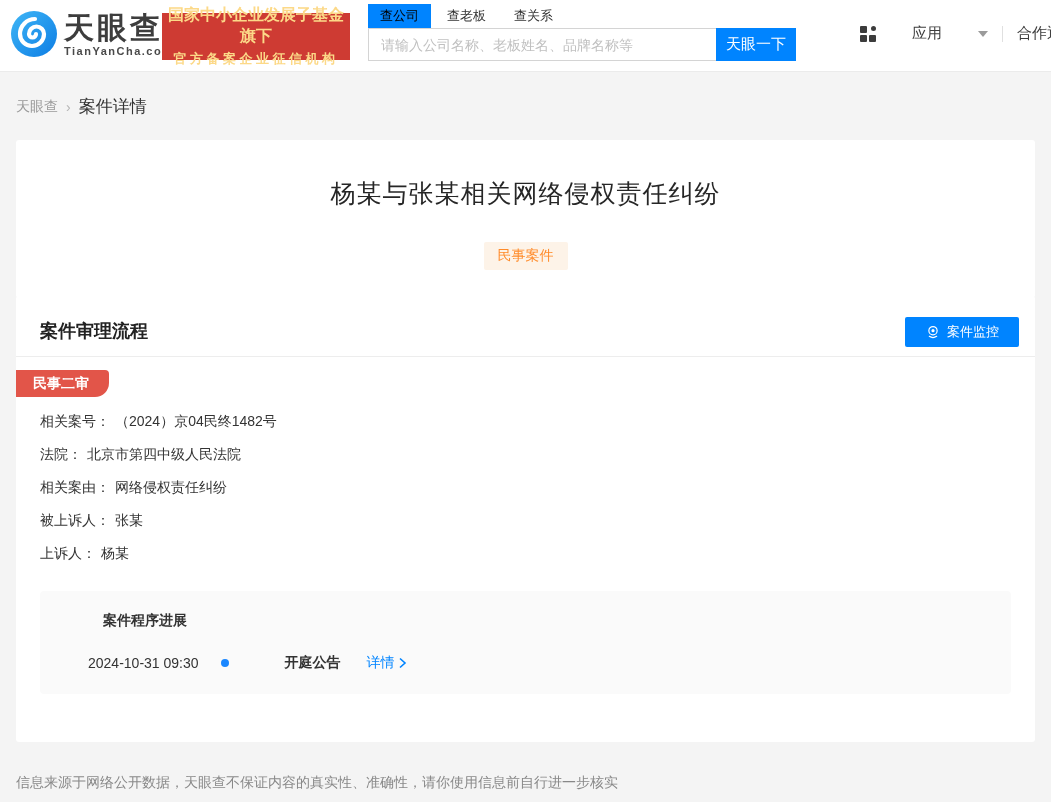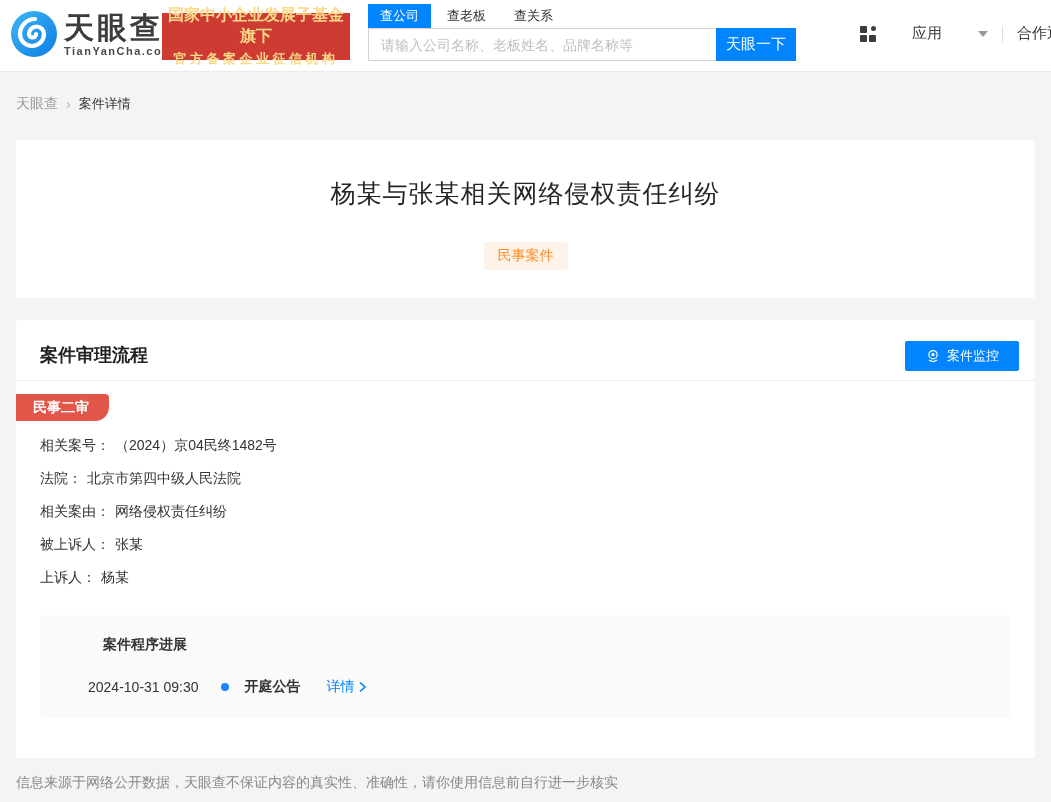--- a/index.html
+++ b/index.html
@@ -13,62 +13,62 @@
   .brand { font-size:30px; font-weight:800; color:#3d3d3d; letter-spacing:3px; line-height:32px; }
   .domain { font-size:11px; font-weight:700; color:#4a4a4a; letter-spacing:1.5px; margin-top:1px; }
   .gov-badge { position:absolute; left:162px; top:13px; width:188px; height:47px; background:#ce3b33; color:#fcd988; font-weight:700; text-align:center; display:flex; flex-direction:column; justify-content:center; gap:3px; }
   .gov-badge .l1 { font-size:16px; }
   .gov-badge .l2 { font-size:13px; letter-spacing:3.5px; }
 
   .search-area { position:absolute; left:368px; top:6px; }
   .tabs { display:flex; align-items:flex-end; height:22px; }
   .tab { font-size:13px; color:#333; padding:3px 12px; cursor:pointer; }
   .tab + .tab { margin-left:4px; }
-  .tab.active { background:#0084ff; color:#ffffff; }
+  .tab.active { background:#0084ff; color:#000000; }
   .search-row { display:flex; margin-top:0; }
   .search-input { width:348px; height:33px; border:1px solid #d4d4d4; border-right:none; padding:0 12px; font-size:14px; color:#333; outline:none; }
   .search-input::placeholder { color:#c0c0c0; }
   .search-btn { width:80px; height:33px; background:#0084ff; color:#fff; border:none; font-size:15px; cursor:pointer; }
 
   .header-nav { position:absolute; left:860px; top:24px; display:flex; align-items:center; }
   .nav-item { display:flex; align-items:center; font-size:15px; color:#3c3c3c; cursor:pointer; white-space:nowrap;gap:30px; }
   .caret { width:0; height:0; border-left:5px solid transparent; border-right:5px solid transparent; border-top:6px solid #9b9b9b; margin-left:6px; }
   .nav-divider { width:1px; height:16px; background:#e0e0e0; margin:0 14px; }
   .grid-icon { display:grid; grid-template-columns:7px 7px; grid-template-rows:7px 7px; gap:2px; margin-right:6px; }
   .grid-icon i { background:#3c3c3c; border-radius:1px; }
   .grid-icon i:nth-child(2){ width:5px; height:5px; align-self:start; justify-self:end; border-radius:50%; }
 
   
   .breadcrumb { position:absolute; left:16px; top:95px; font-size:14px; display:flex; align-items:center; }
   .breadcrumb .home { color:#999; text-decoration:none; cursor:pointer; }
   .breadcrumb .sep { color:#b5b5b5; margin:0 8px; font-size:14px; }
-  .breadcrumb .current { color:#333; font-size:13px; font-weight:500; }
+  .breadcrumb .current { color:#333; font-size:17px; font-weight:500; }
 
   
   .card { position:absolute; left:16px; width:1019px; background:#fff; border-radius:3px; }
   .card-title { top:140px; height:158px; text-align:center; }
   .case-title { font-size:25px; font-weight:400; color:#262626; margin-top:37px; letter-spacing:1px; }
   .case-badge { display:inline-block; margin-top:32px; padding:5px 14px; background:#fdf3e8; color:#ff8b2a; font-size:14px; border-radius:2px; }
 
-  .card-flow { top:320px; height:446px; }
+  .card-flow { top:296px; height:446px; }
   .flow-head { position:relative; height:61px; border-bottom:1px solid #ededed; }
   .flow-title { position:absolute; left:24px; top:23px; font-size:18px; font-weight:700; color:#222; }
   .monitor-btn { position:absolute; right:16px; top:21px; height:30px; display:flex; align-items:center; gap:6px; background:#0084ff; color:#fff; border:none; border-radius:2px; padding:0 20px; font-size:13px; cursor:pointer; }
 
   .stage-badge { position:absolute; left:0; top:74px; height:27px; line-height:27px; padding:0 20px 0 17px; background:#e25549; color:#fff; font-size:14px; font-weight:700; border-radius:0 4px 14px 0; }
 
   .fields { position:absolute; left:24px; top:118px; }
   .field { font-size:14px; color:#333; line-height:14px; margin-bottom:19px; }
   .field .value { margin-left:5px; }
 
   .progress-box { position:absolute; left:24px; top:295px; width:971px; height:103px; background:#fafafa; border-radius:4px; }
   .p-title { position:absolute; left:35px; top:21px; font-size:14px; font-weight:700; color:#333;margin-left:28px; }
   .p-row { position:absolute; left:48px; top:63px; display:flex; align-items:center; font-size:14px; color:#333; }
   .p-dot { width:8px; height:8px; border-radius:50%; background:#1a87ff; margin:0 16px 0 22px; }
-  .p-event { font-weight:700; }
+  .p-event { font-weight:700;margin-left:40px; }
   .p-link { display:flex; align-items:center; margin-left:26px; color:#0084ff; text-decoration:none; cursor:pointer; font-size:14px; }
   .p-link svg { margin-left:3px; }
 
   
   .footer { position:absolute; left:0; top:758px; width:1051px; height:44px; background:#f4f4f4; }
   .footer p { position:absolute; left:16px; top:16px; font-size:14px; color:#888; }
 </style>
 </head>
 <body>
 

